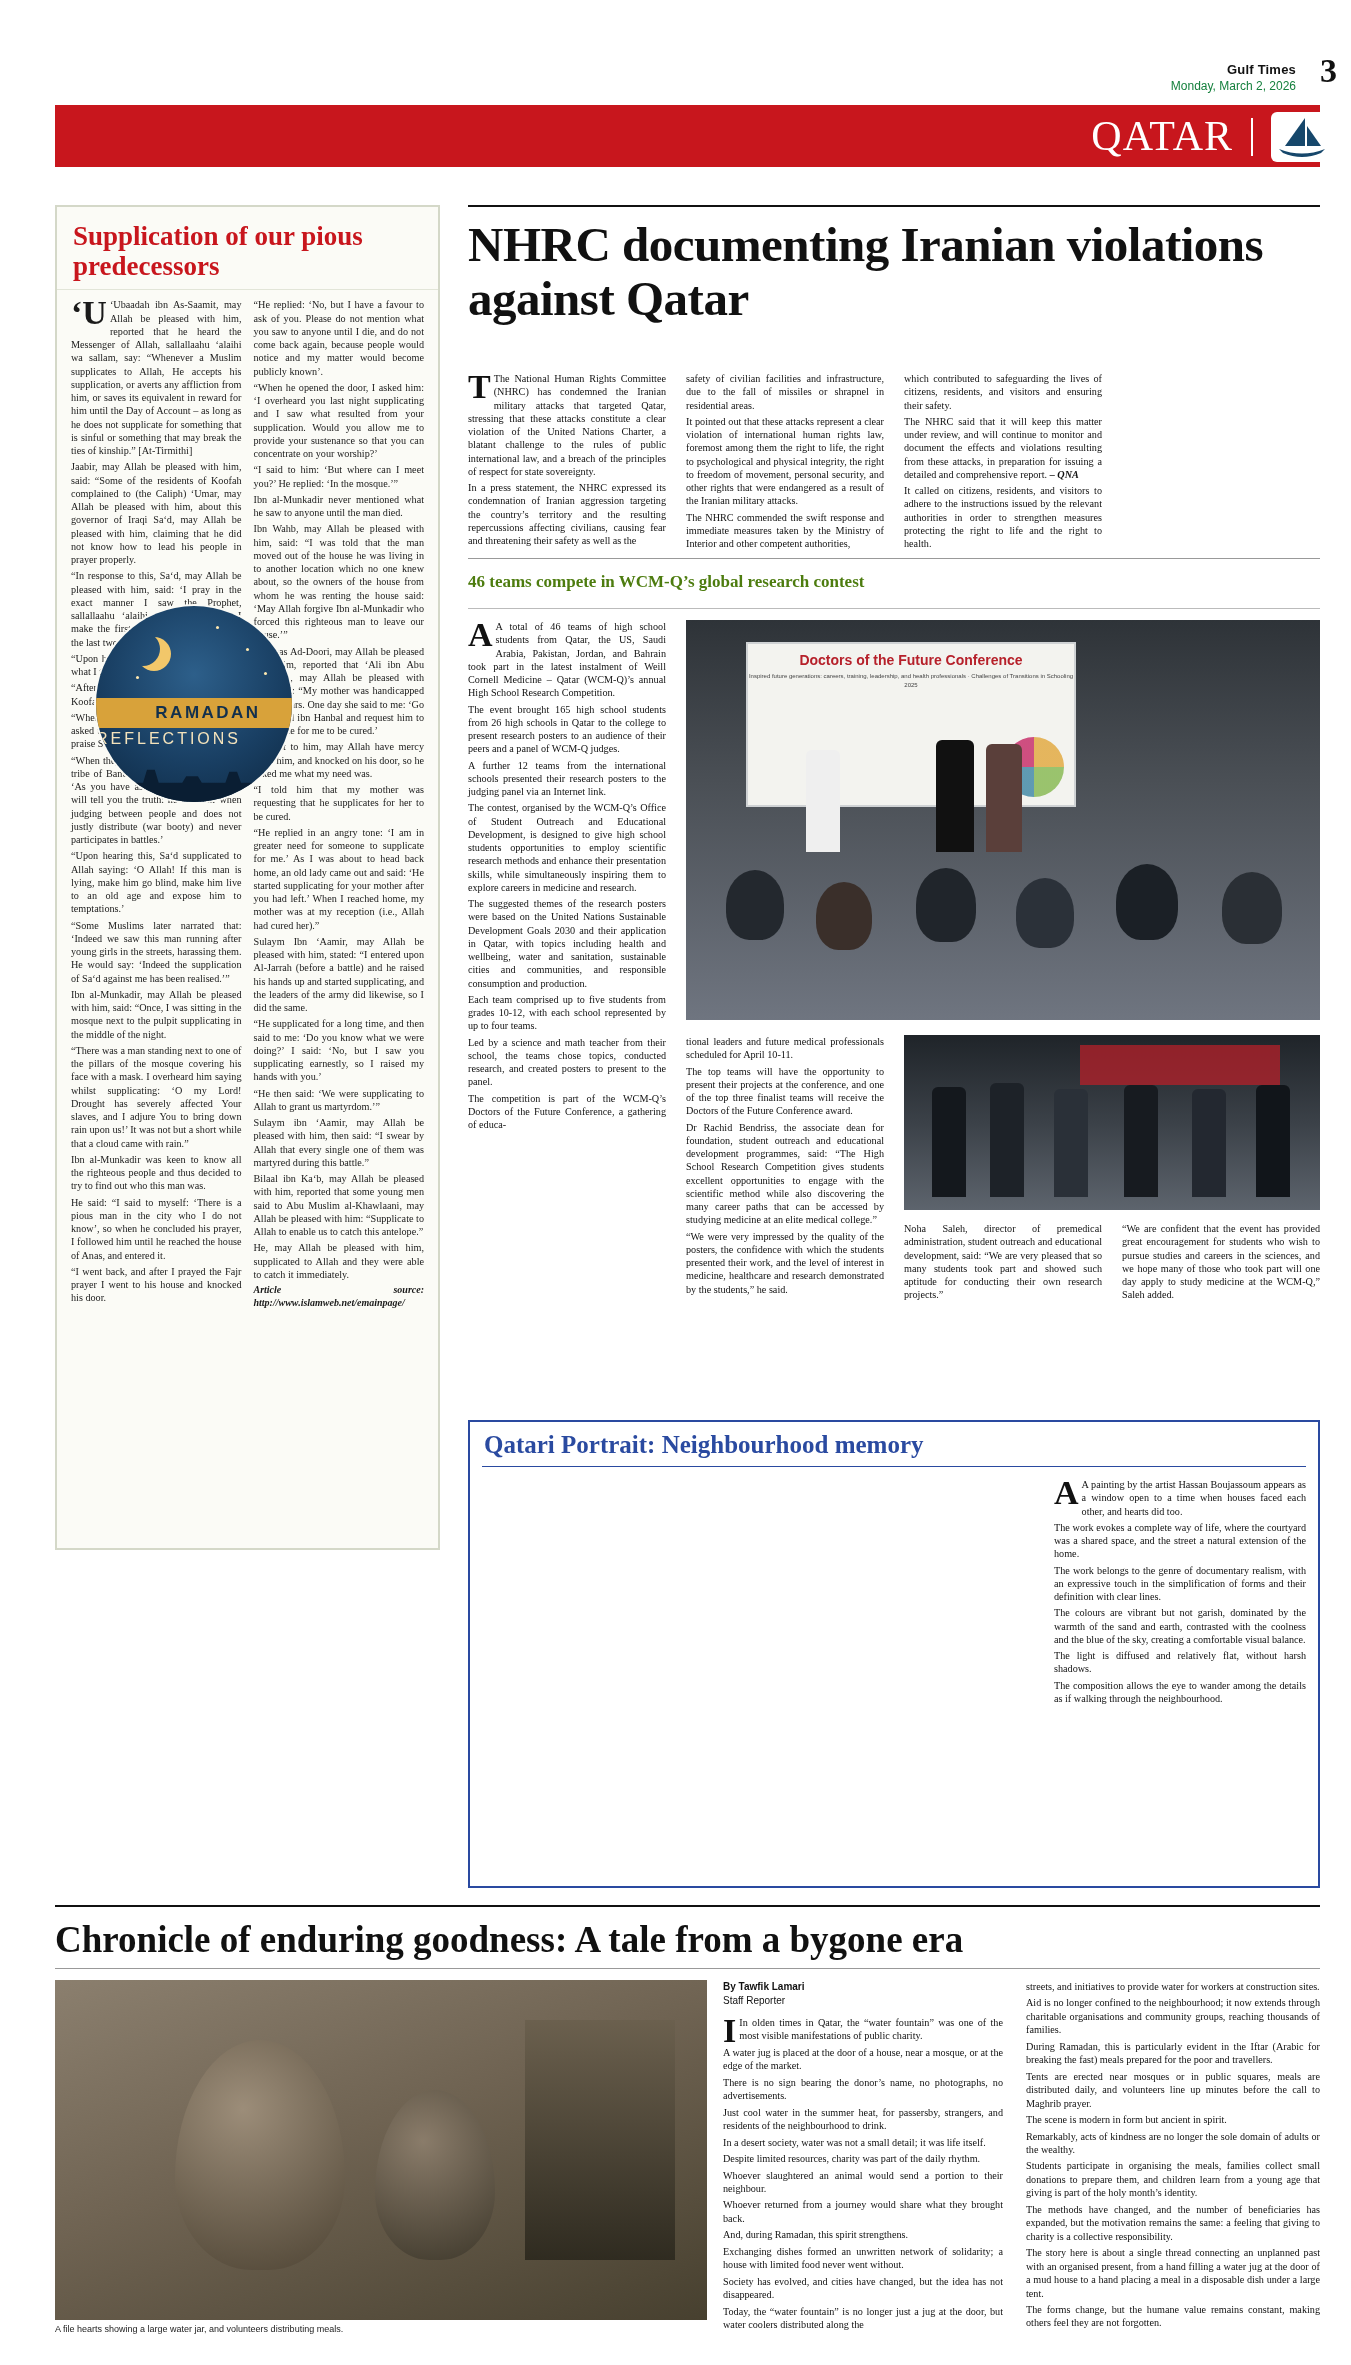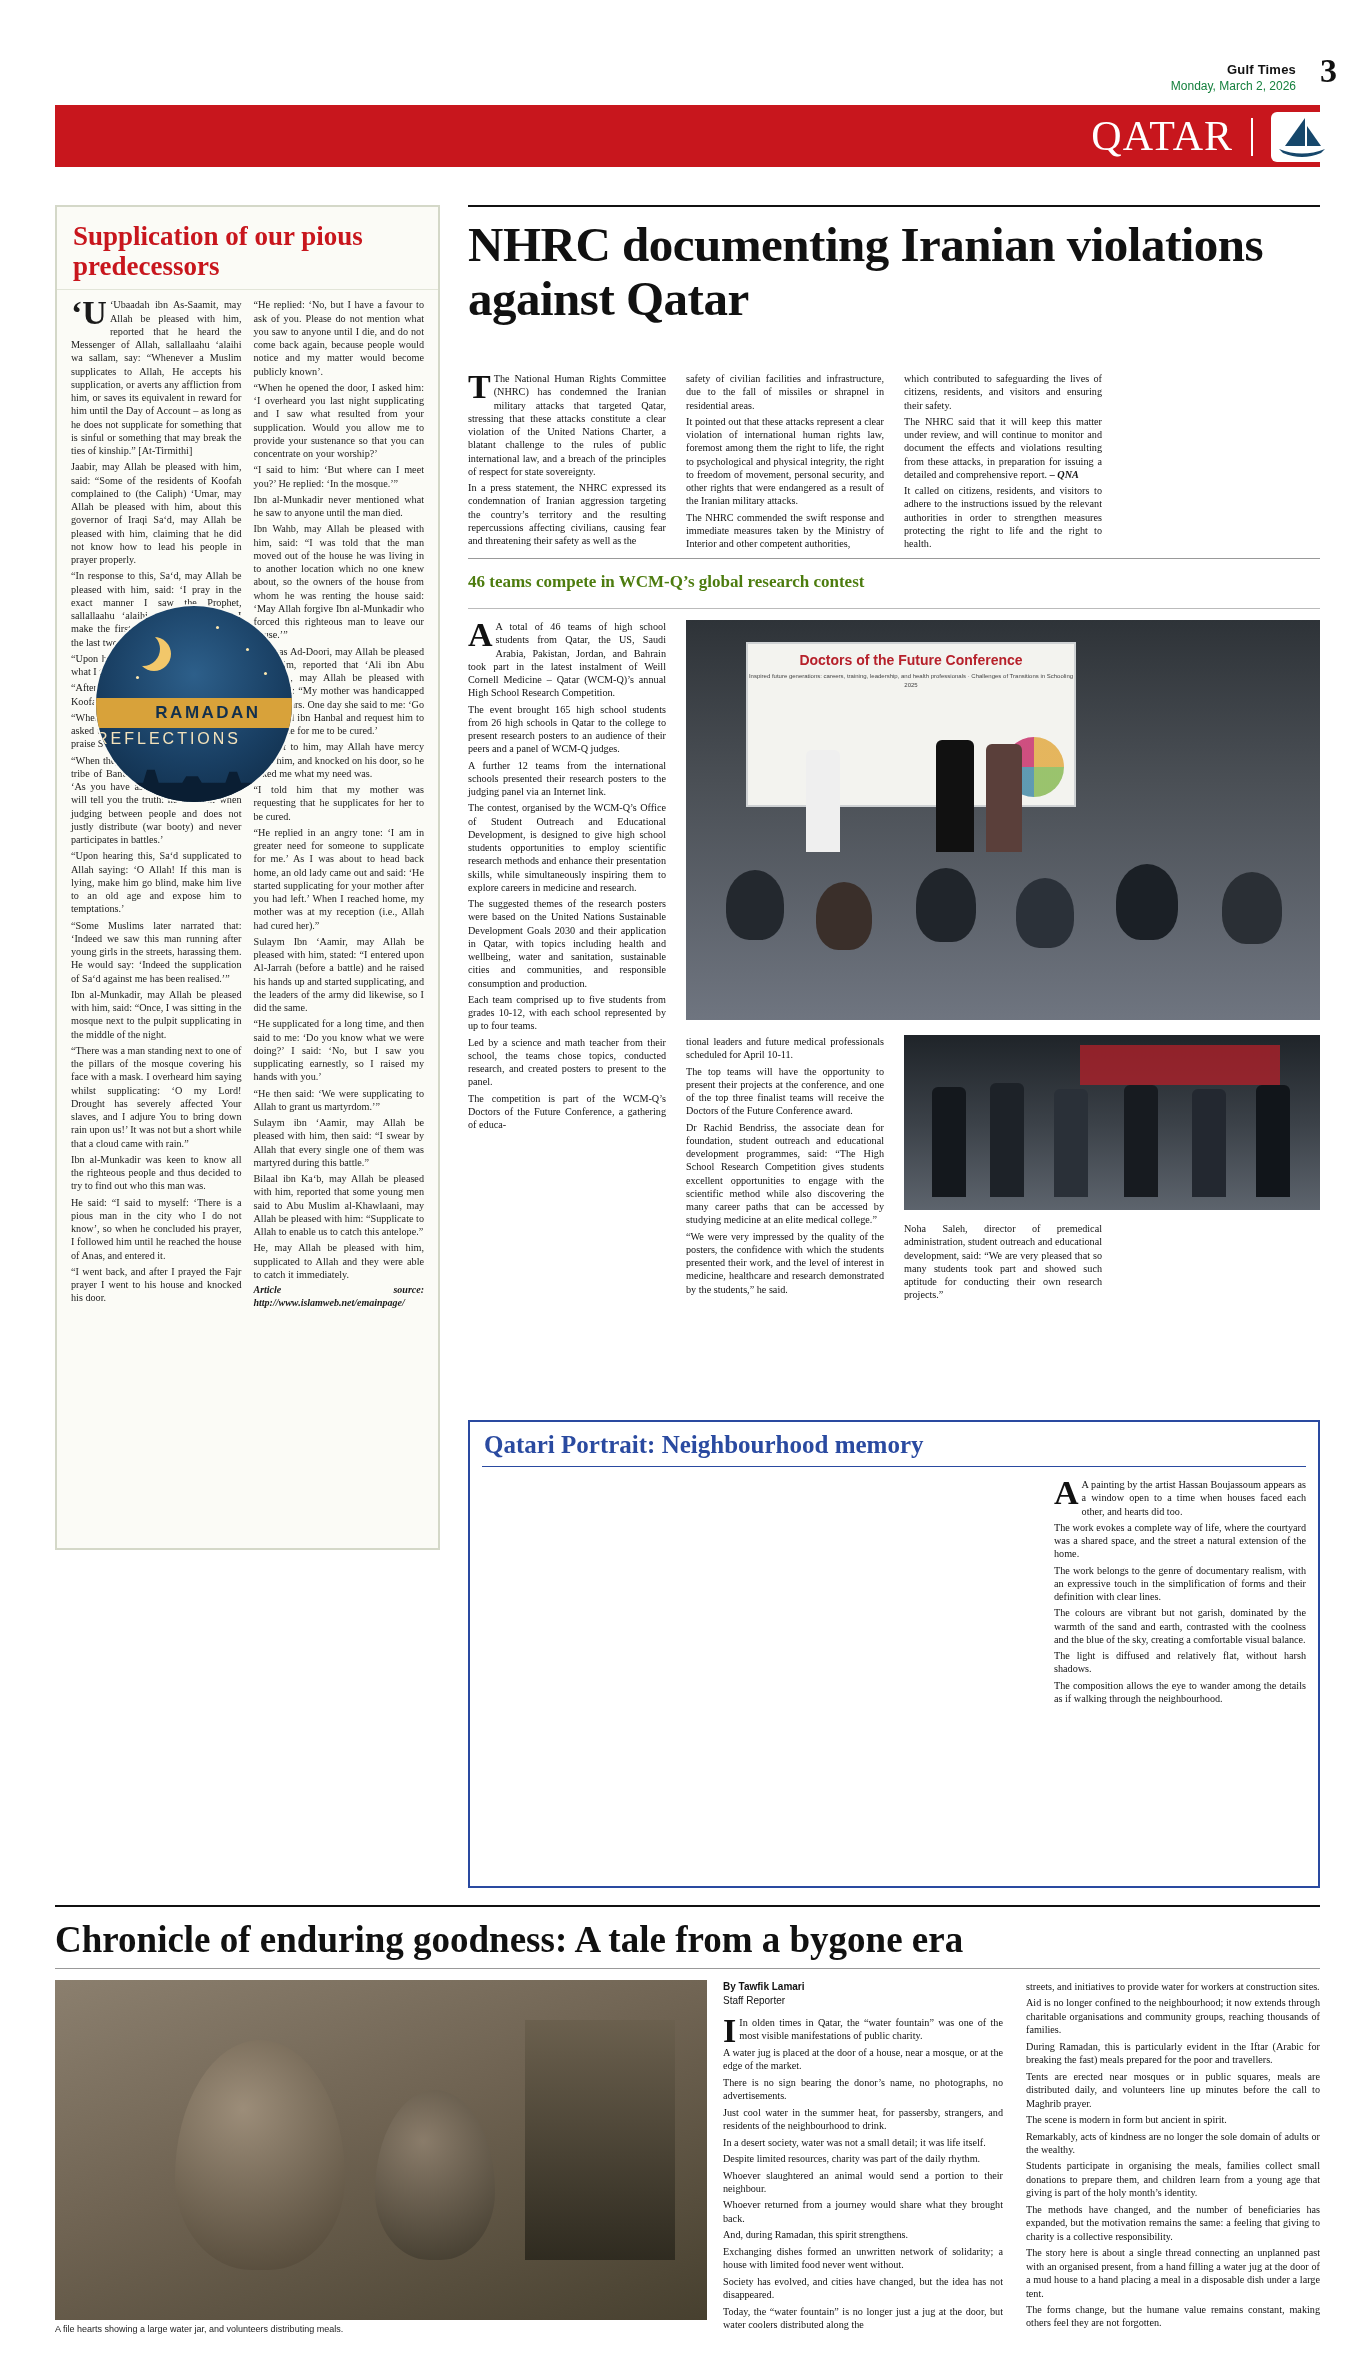--- a/index.html
+++ b/index.html
@@ -527,20 +527,23 @@
     <div class="figure" style="left:150px;top:54px;width:34px;height:108px;background:#2a3038"></div>
     <div class="figure" style="left:220px;top:50px;width:34px;height:112px;background:#171b20"></div>
     <div class="figure" style="left:288px;top:54px;width:34px;height:108px;background:#232830"></div>
     <div class="figure" style="left:352px;top:50px;width:34px;height:112px;background:#11151a"></div>
     <div style="position:absolute;left:176px;top:10px;width:200px;height:40px;background:#b6202a;opacity:.75"></div>
   </div>
 
   <div class="wcm-col3">
     <p>Noha Saleh, director of premedical administration, student outreach and educational development, said: “We are very pleased that so many students took part and showed such aptitude for conducting their own research projects.”</p>
   </div>
+  <div class="wcm-col4">
+    <p>“We are confident that the event has provided great encouragement for students who wish to pursue studies and careers in the sciences, and we hope many of those who took part will one day apply to study medicine at the WCM-Q,” Saleh added.</p>
+  </div>
 
   <div class="portrait-box">
     <div class="portrait-head">Qatari Portrait: Neighbourhood memory</div>
     <div class="portrait-rule"></div>
   </div>
   <div class="portrait-text">
     <p class="dropcap-line"><span class="dropcap">A</span><span>A painting by the artist Hassan Boujassoum appears as a window open to a time when houses faced each other, and hearts did too.</span></p>
     <p>The work evokes a complete way of life, where the courtyard was a shared space, and the street a natural extension of the home.</p>
     <p>The work belongs to the genre of documentary realism, with an expressive touch in the simplification of forms and their definition with clear lines.</p>
     <p>The colours are vibrant but not garish, dominated by the warmth of the sand and earth, contrasted with the coolness and the blue of the sky, creating a comfortable visual balance.</p>

